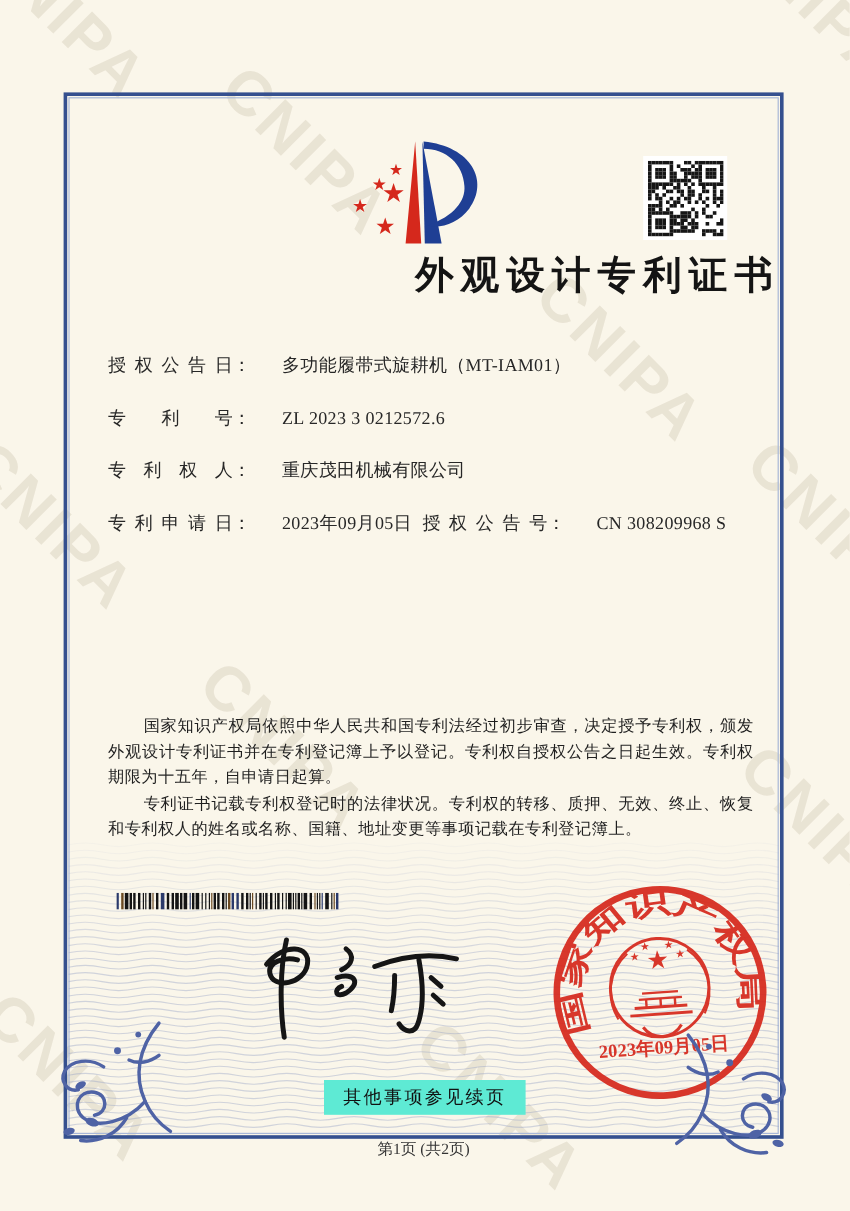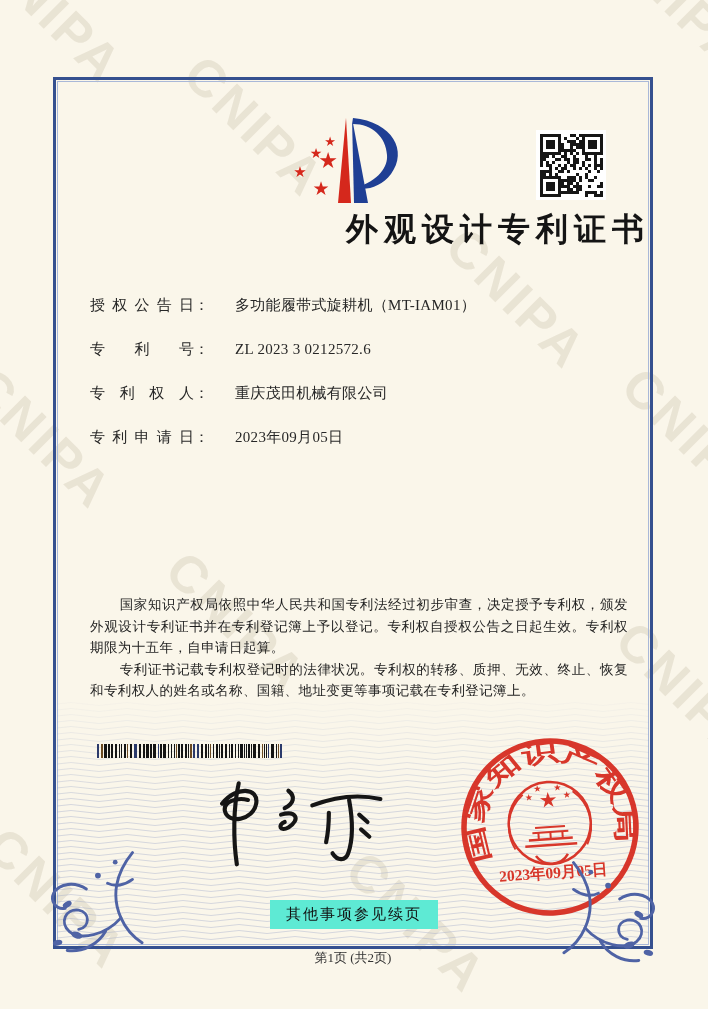--- a/index.html
+++ b/index.html
@@ -390,20 +390,23 @@
       <span class="flabel">授权公告日</span><span class="fcolon">：</span><span class="fvalue">多功能履带式旋耕机（MT-IAM01）</span>
     </div>
     <div class="frow">
       <span class="flabel">专利号</span><span class="fcolon">：</span><span class="fvalue">ZL 2023 3 0212572.6</span>
     </div>
     <div class="frow">
       <span class="flabel">专利权人</span><span class="fcolon">：</span><span class="fvalue">重庆茂田机械有限公司</span>
     </div>
     <div class="frow">
       <span class="flabel">专利申请日</span><span class="fcolon">：</span><span class="fvalue">2023年09月05日</span>
+      <span class="grant2">
+        <span class="flabel">授权公告号</span><span class="fcolon">：</span><span class="fvalue">CN 308209968 S</span>
+      </span>
     </div>
   </div>
 
   <div class="bodytext">
     <p class="bp">国家知识产权局依照中华人民共和国专利法经过初步审查，决定授予专利权，颁发外观设计专利证书并在专利登记簿上予以登记。专利权自授权公告之日起生效。专利权期限为十五年，自申请日起算。</p>
     <p class="bp">专利证书记载专利权登记时的法律状况。专利权的转移、质押、无效、终止、恢复和专利权人的姓名或名称、国籍、地址变更等事项记载在专利登记簿上。</p>
   </div>
 
   <svg class="barcode" id="barcode-svg" width="188" height="14">
       <rect x="0" y="0" width="2" height="14" fill="#2b3a6b"></rect>

